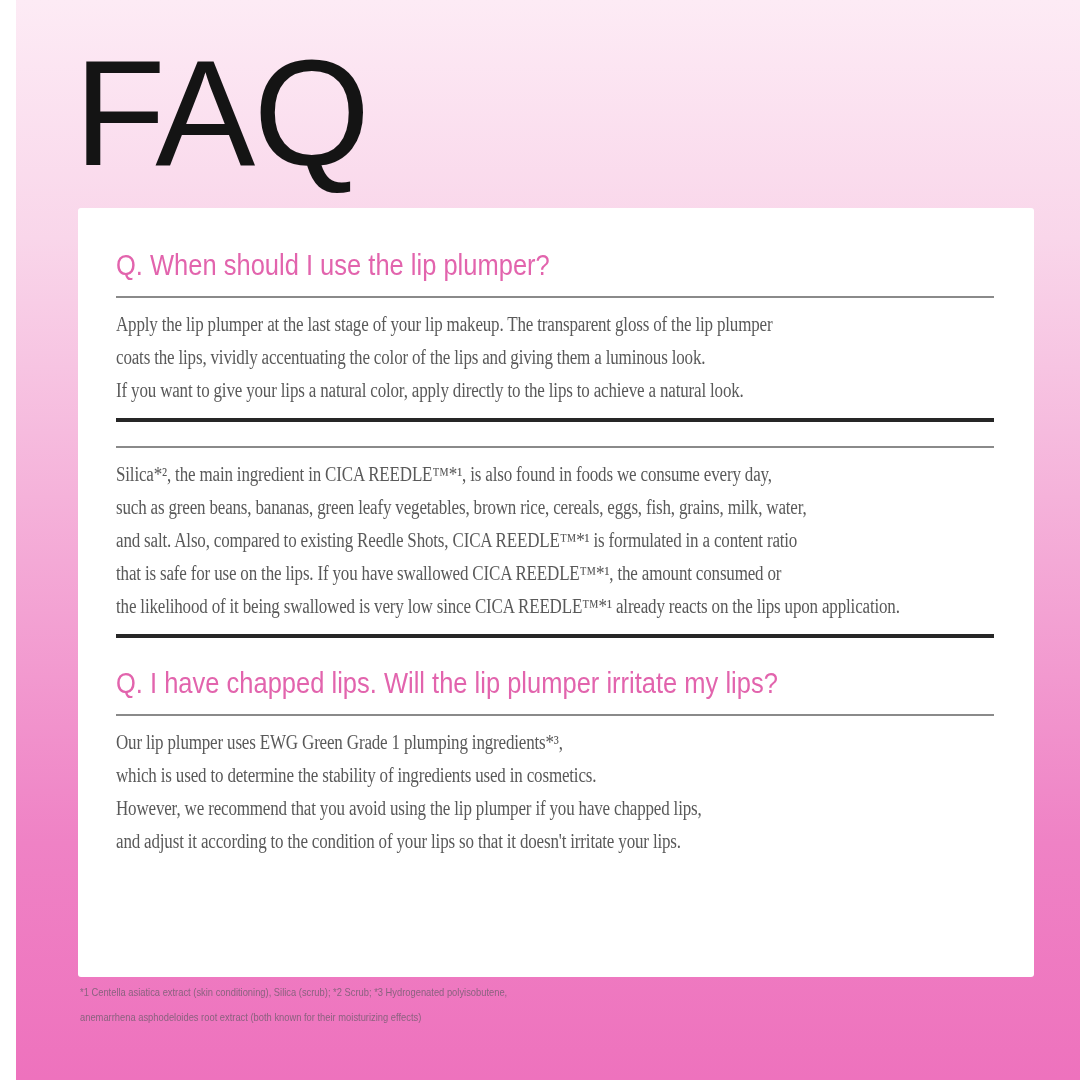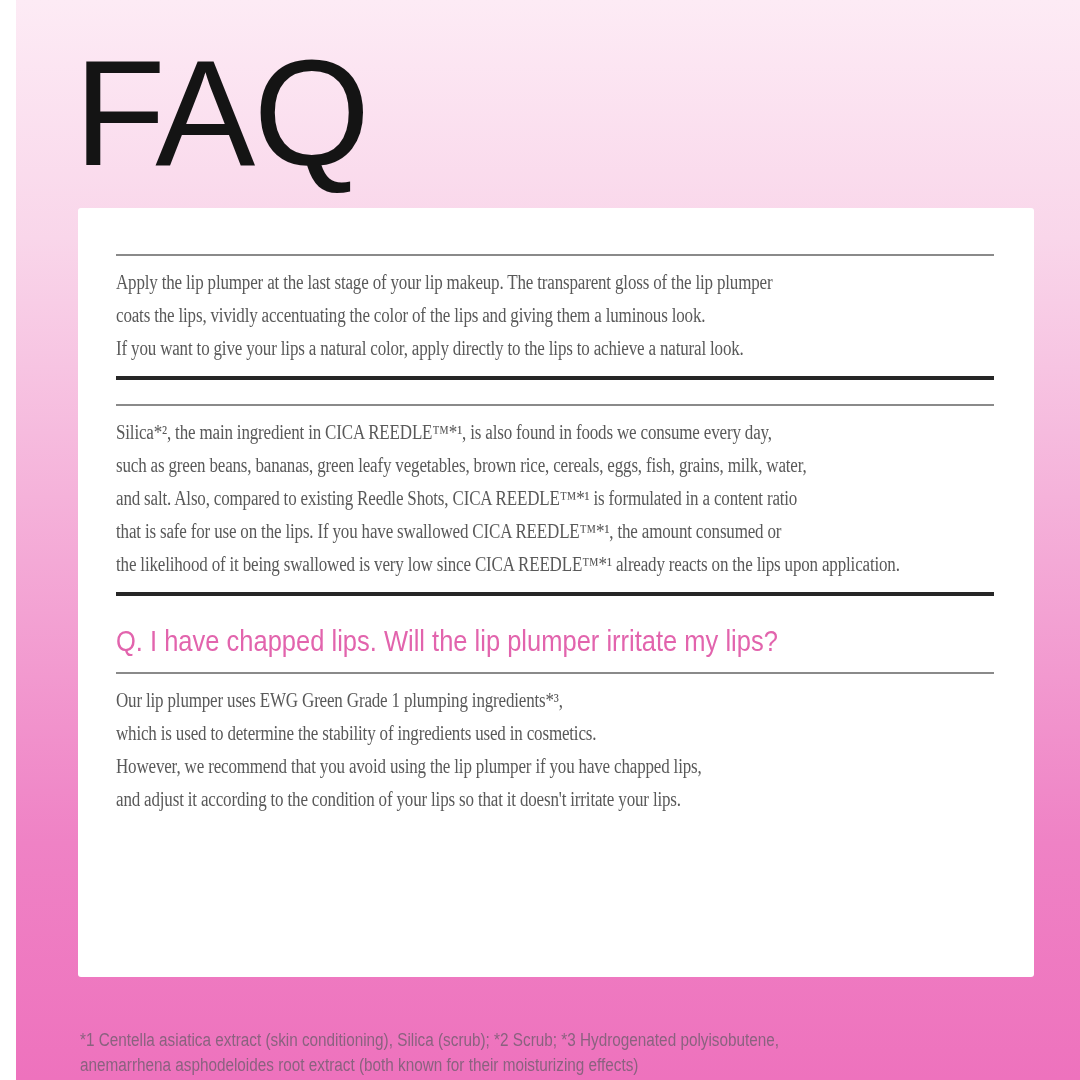--- a/index.html
+++ b/index.html
@@ -76,41 +76,44 @@
   }
   .section-divider {
     height: 0;
     border: none;
     border-top: 4px solid var(--thick-rule);
     margin: 11px 0 24px 0;
   }
   .footnote {
     position: absolute;
     left: 64px;
-    top: 1028px;
+    top: 980px;
     width: 990px;
-    font-size: 18px;
+    font-size: 11px;
     line-height: 25px;
     color: var(--footnote-color);
   }
   .f-line {
     transform: scaleX(0.85);
     transform-origin: 0 0;
     white-space: nowrap;
   }
 </style>
 </head>
 <body>
 
 <div class="canvas">
   <div class="title">FAQ</div>
 
   <div class="card">
     <div id="sections">
         <section class="faq-section">
+          <div class="question">
+            <div class="q-line">Q. When should I use the lip plumper?</div>
+          </div>
           <div class="q-divider"></div>
           <div class="answer">
             <div class="a-line">Apply the lip plumper at the last stage of your lip makeup. The transparent gloss of the lip plumper</div>
             <div class="a-line">coats the lips, vividly accentuating the color of the lips and giving them a luminous look.</div>
             <div class="a-line">If you want to give your lips a natural color, apply directly to the lips to achieve a natural look.</div>
           </div>
         </section>
         <div class="section-divider"></div>
         <section class="faq-section">
           <div class="q-divider"></div>

